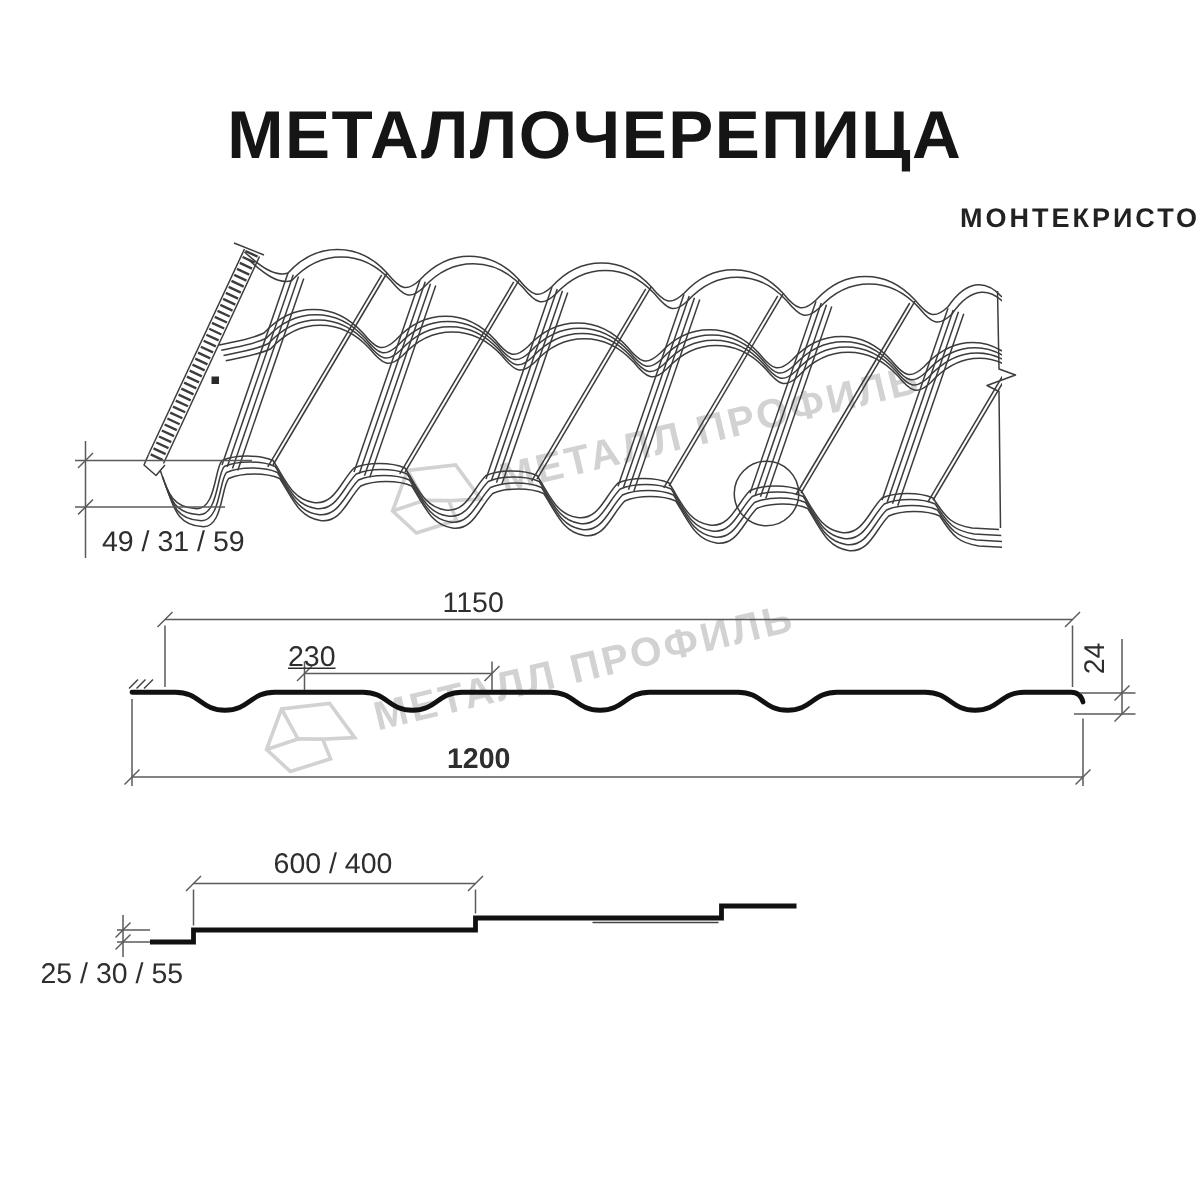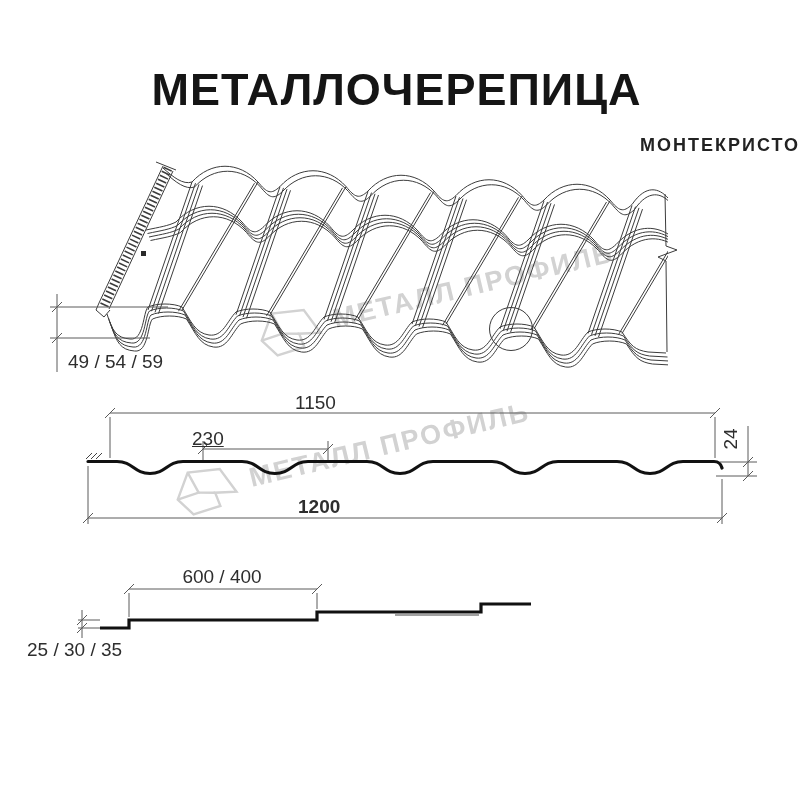--- a/index.html
+++ b/index.html
@@ -189,19 +189,19 @@
 
       <path d="M78,620 L100,620"></path>
         <path d="M78,628 L100,628"></path>
       <path d="M82,610 L82,638"></path>
       <path d="M77,625 L87,615"></path>
         <path d="M77,633 L87,623"></path>
     </g>
   </g>
 </svg>
 
-<div class="abs dim dim-4959">49 / 54 / 59</div>
+<div class="abs dim dim-4959">49 / 31 / 59</div>
 <div class="abs dim center dim-1150">1150</div>
 <div class="abs dim center dim-230">230</div>
 <div class="abs dim dim-24">24</div>
 <div class="abs dim center dim-1200">1200</div>
 <div class="abs dim dim-350400">600 / 400</div>
-<div class="abs dim dim-253035">25 / 30 / 35</div>
+<div class="abs dim dim-253035">25 / 30 / 55</div>
 
 </body></html>

